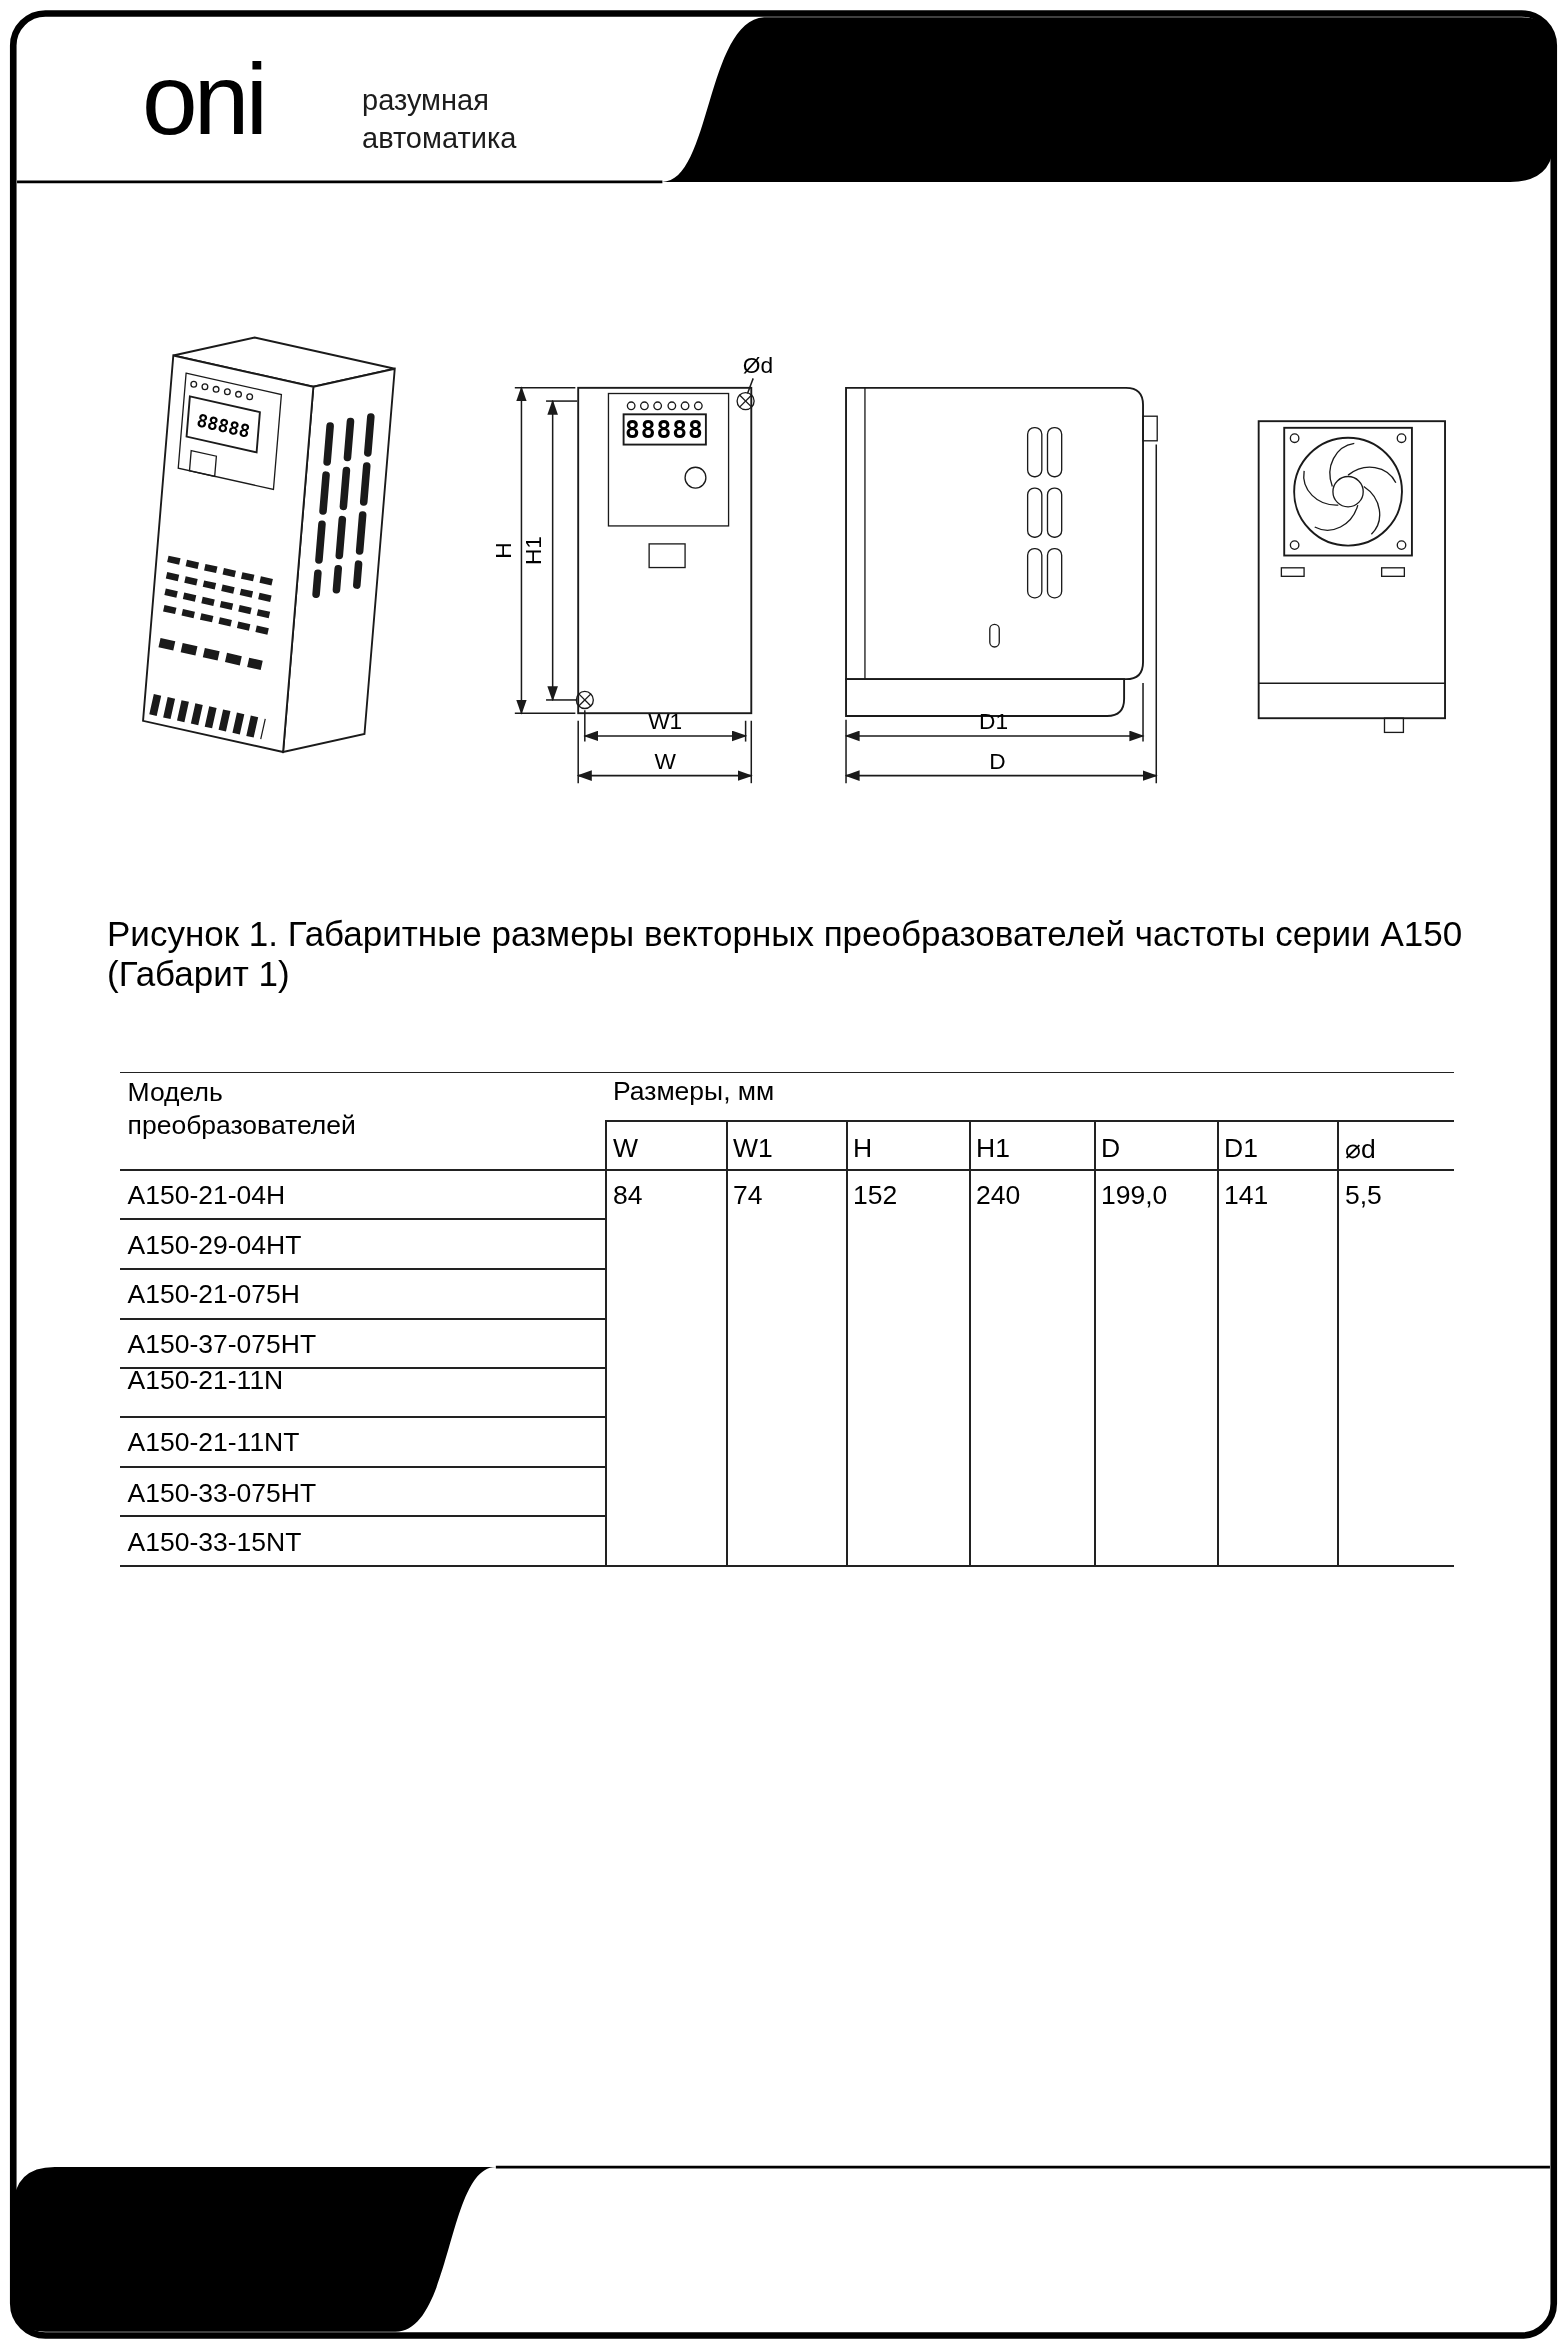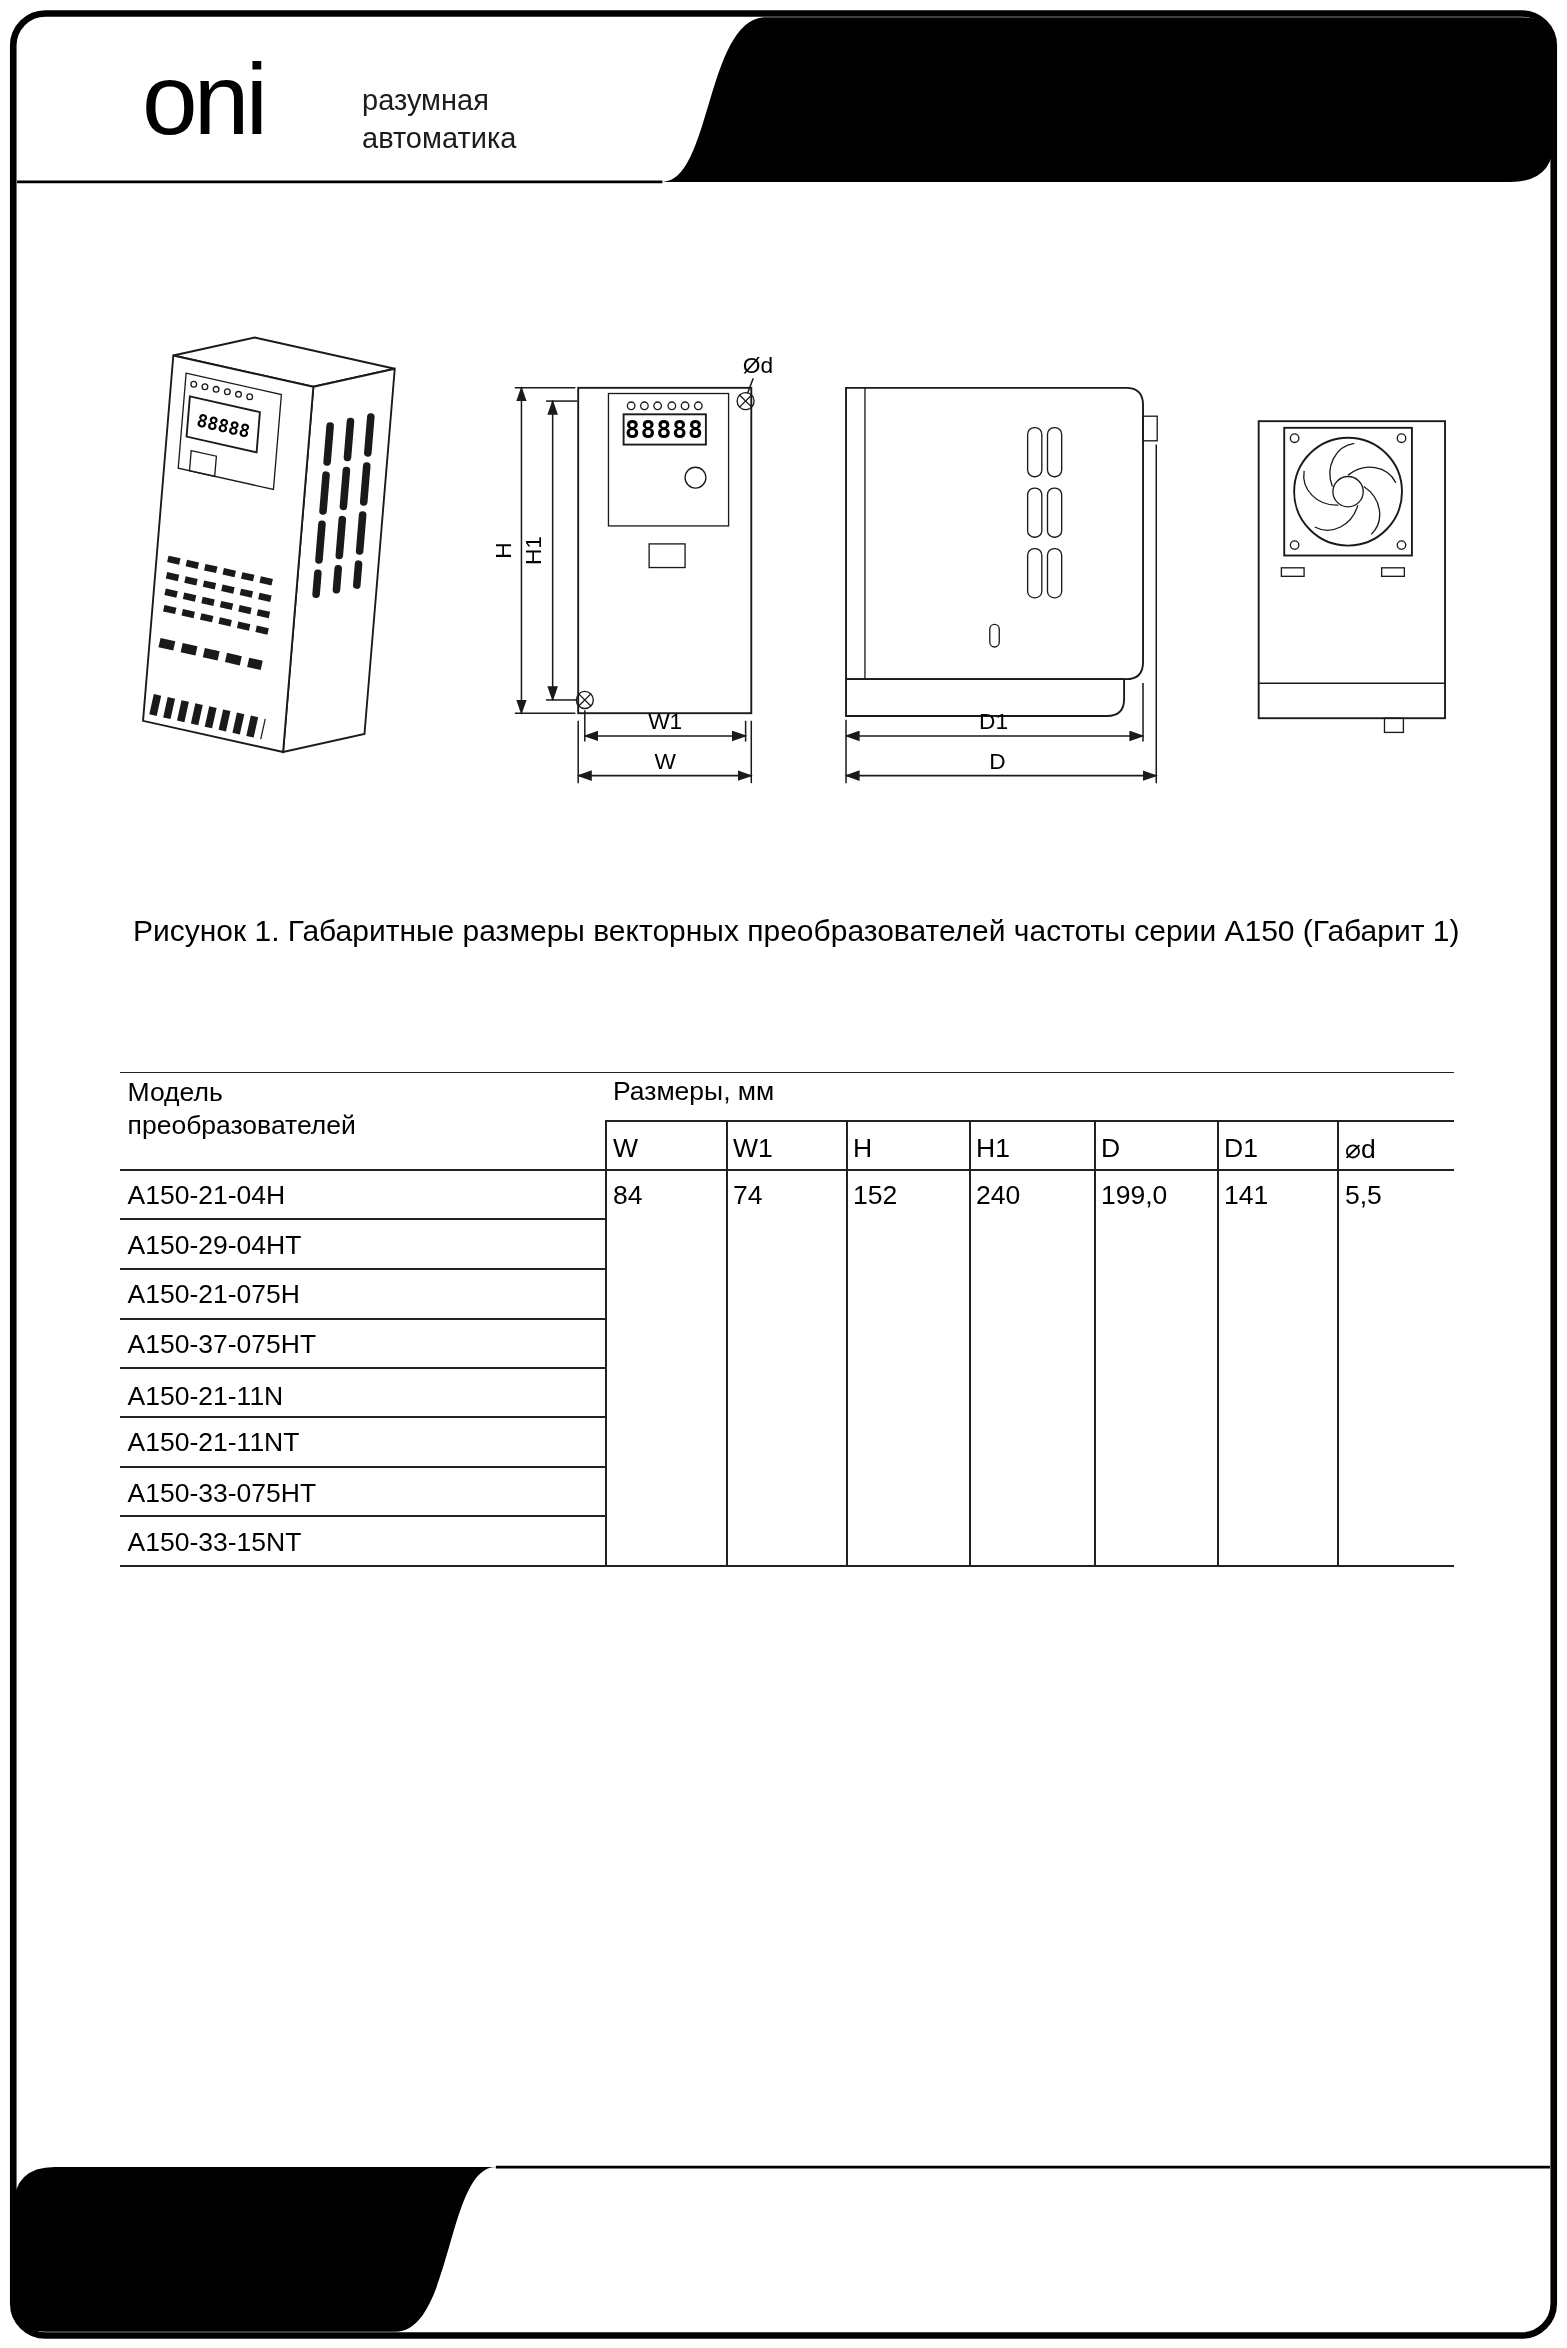--- a/index.html
+++ b/index.html
@@ -10,21 +10,21 @@
   }
   .frame-svg { position:absolute; left:0; top:0; }
   .logo {
     position:absolute; left:142px; top:42px; font-size:100px; font-weight:normal;
     letter-spacing:-3.8px; color:#000;
   }
   .tagline {
     position:absolute; left:362px; top:81px; font-size:29px; line-height:38px; color:#1c1c1c;
   }
   .view { position:absolute; }
-  .caption { position:absolute; left:133px; top:914px; font-size:30px; color:#000; }
+  .caption { position:absolute; left:107px; top:914px; font-size:35px; color:#000; }
   .dtable { position:absolute; left:120px; top:1065px; width:1334px; height:516px; font-size:26.5px; color:#000; }
   .hline, .vline { position:absolute; background:#222; }
   .hline { height:1.9px; }
   .vline { width:1.9px; top:55px; height:445px; }
   .cell { position:absolute; white-space:nowrap; }
   svg { display:block; }
   svg text { font-family:"Liberation Sans", sans-serif; fill:#000; }
   .seg { font-family:"DejaVu Sans Mono", monospace; font-weight:bold; }
   .ln { stroke:#1a1a1a; stroke-width:2; fill:none; }
   .thin { stroke:#1a1a1a; stroke-width:1.4; fill:none; }
@@ -239,21 +239,21 @@
     <div class="cell" style="left:733px;top:68px">H</div>
     <div class="cell" style="left:856px;top:68px">H1</div>
     <div class="cell" style="left:981px;top:68px">D</div>
     <div class="cell" style="left:1104px;top:68px">D1</div>
     <div class="cell" style="left:1225px;top:68px">⌀d</div>
 
     <div class="cell" style="left:7.6px;top:115px">A150-21-04H</div>
     <div class="cell" style="left:7.6px;top:165px">A150-29-04HT</div>
     <div class="cell" style="left:7.6px;top:214px">A150-21-075H</div>
     <div class="cell" style="left:7.6px;top:264px">A150-37-075HT</div>
-    <div class="cell" style="left:7.6px;top:316px">A150-21-11N</div>
+    <div class="cell" style="left:7.6px;top:300px">A150-21-11N</div>
     <div class="cell" style="left:7.6px;top:362px">A150-21-11NT</div>
     <div class="cell" style="left:7.6px;top:413px">A150-33-075HT</div>
     <div class="cell" style="left:7.6px;top:462px">A150-33-15NT</div>
 
     <div class="cell" style="left:493px;top:115px">84</div>
     <div class="cell" style="left:613px;top:115px">74</div>
     <div class="cell" style="left:733px;top:115px">152</div>
     <div class="cell" style="left:856px;top:115px">240</div>
     <div class="cell" style="left:981px;top:115px">199,0</div>
     <div class="cell" style="left:1104px;top:115px">141</div>

